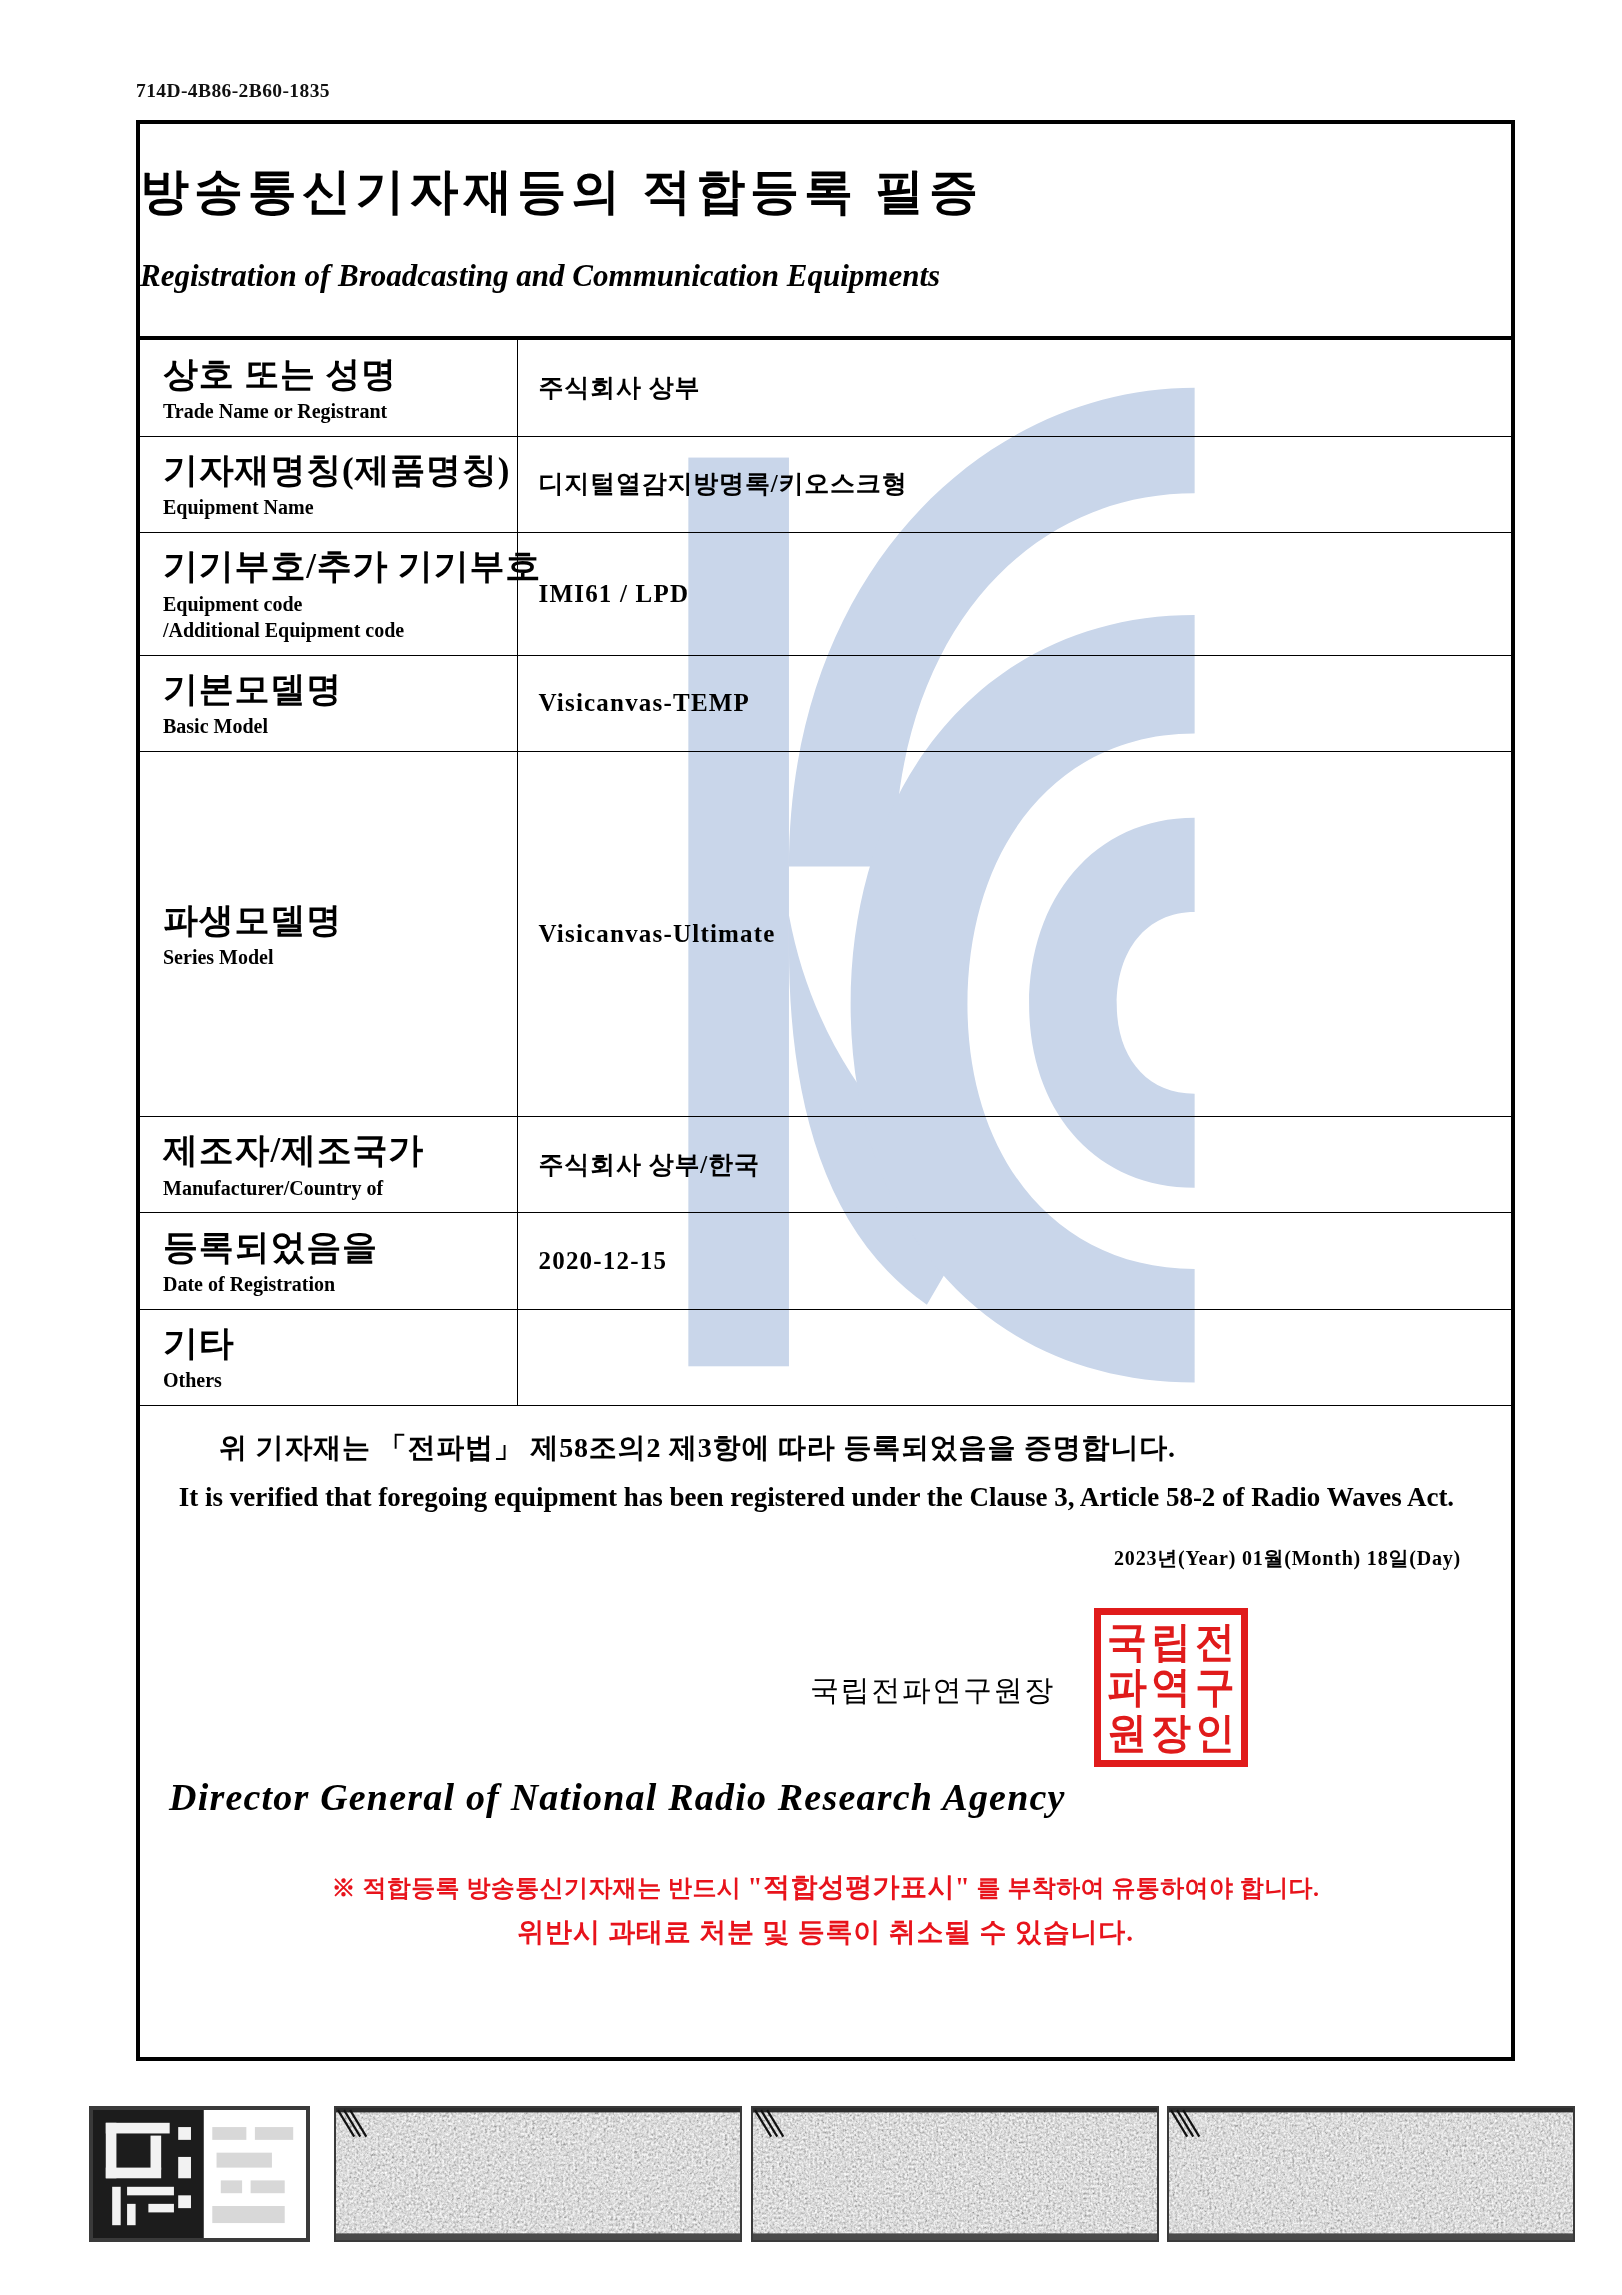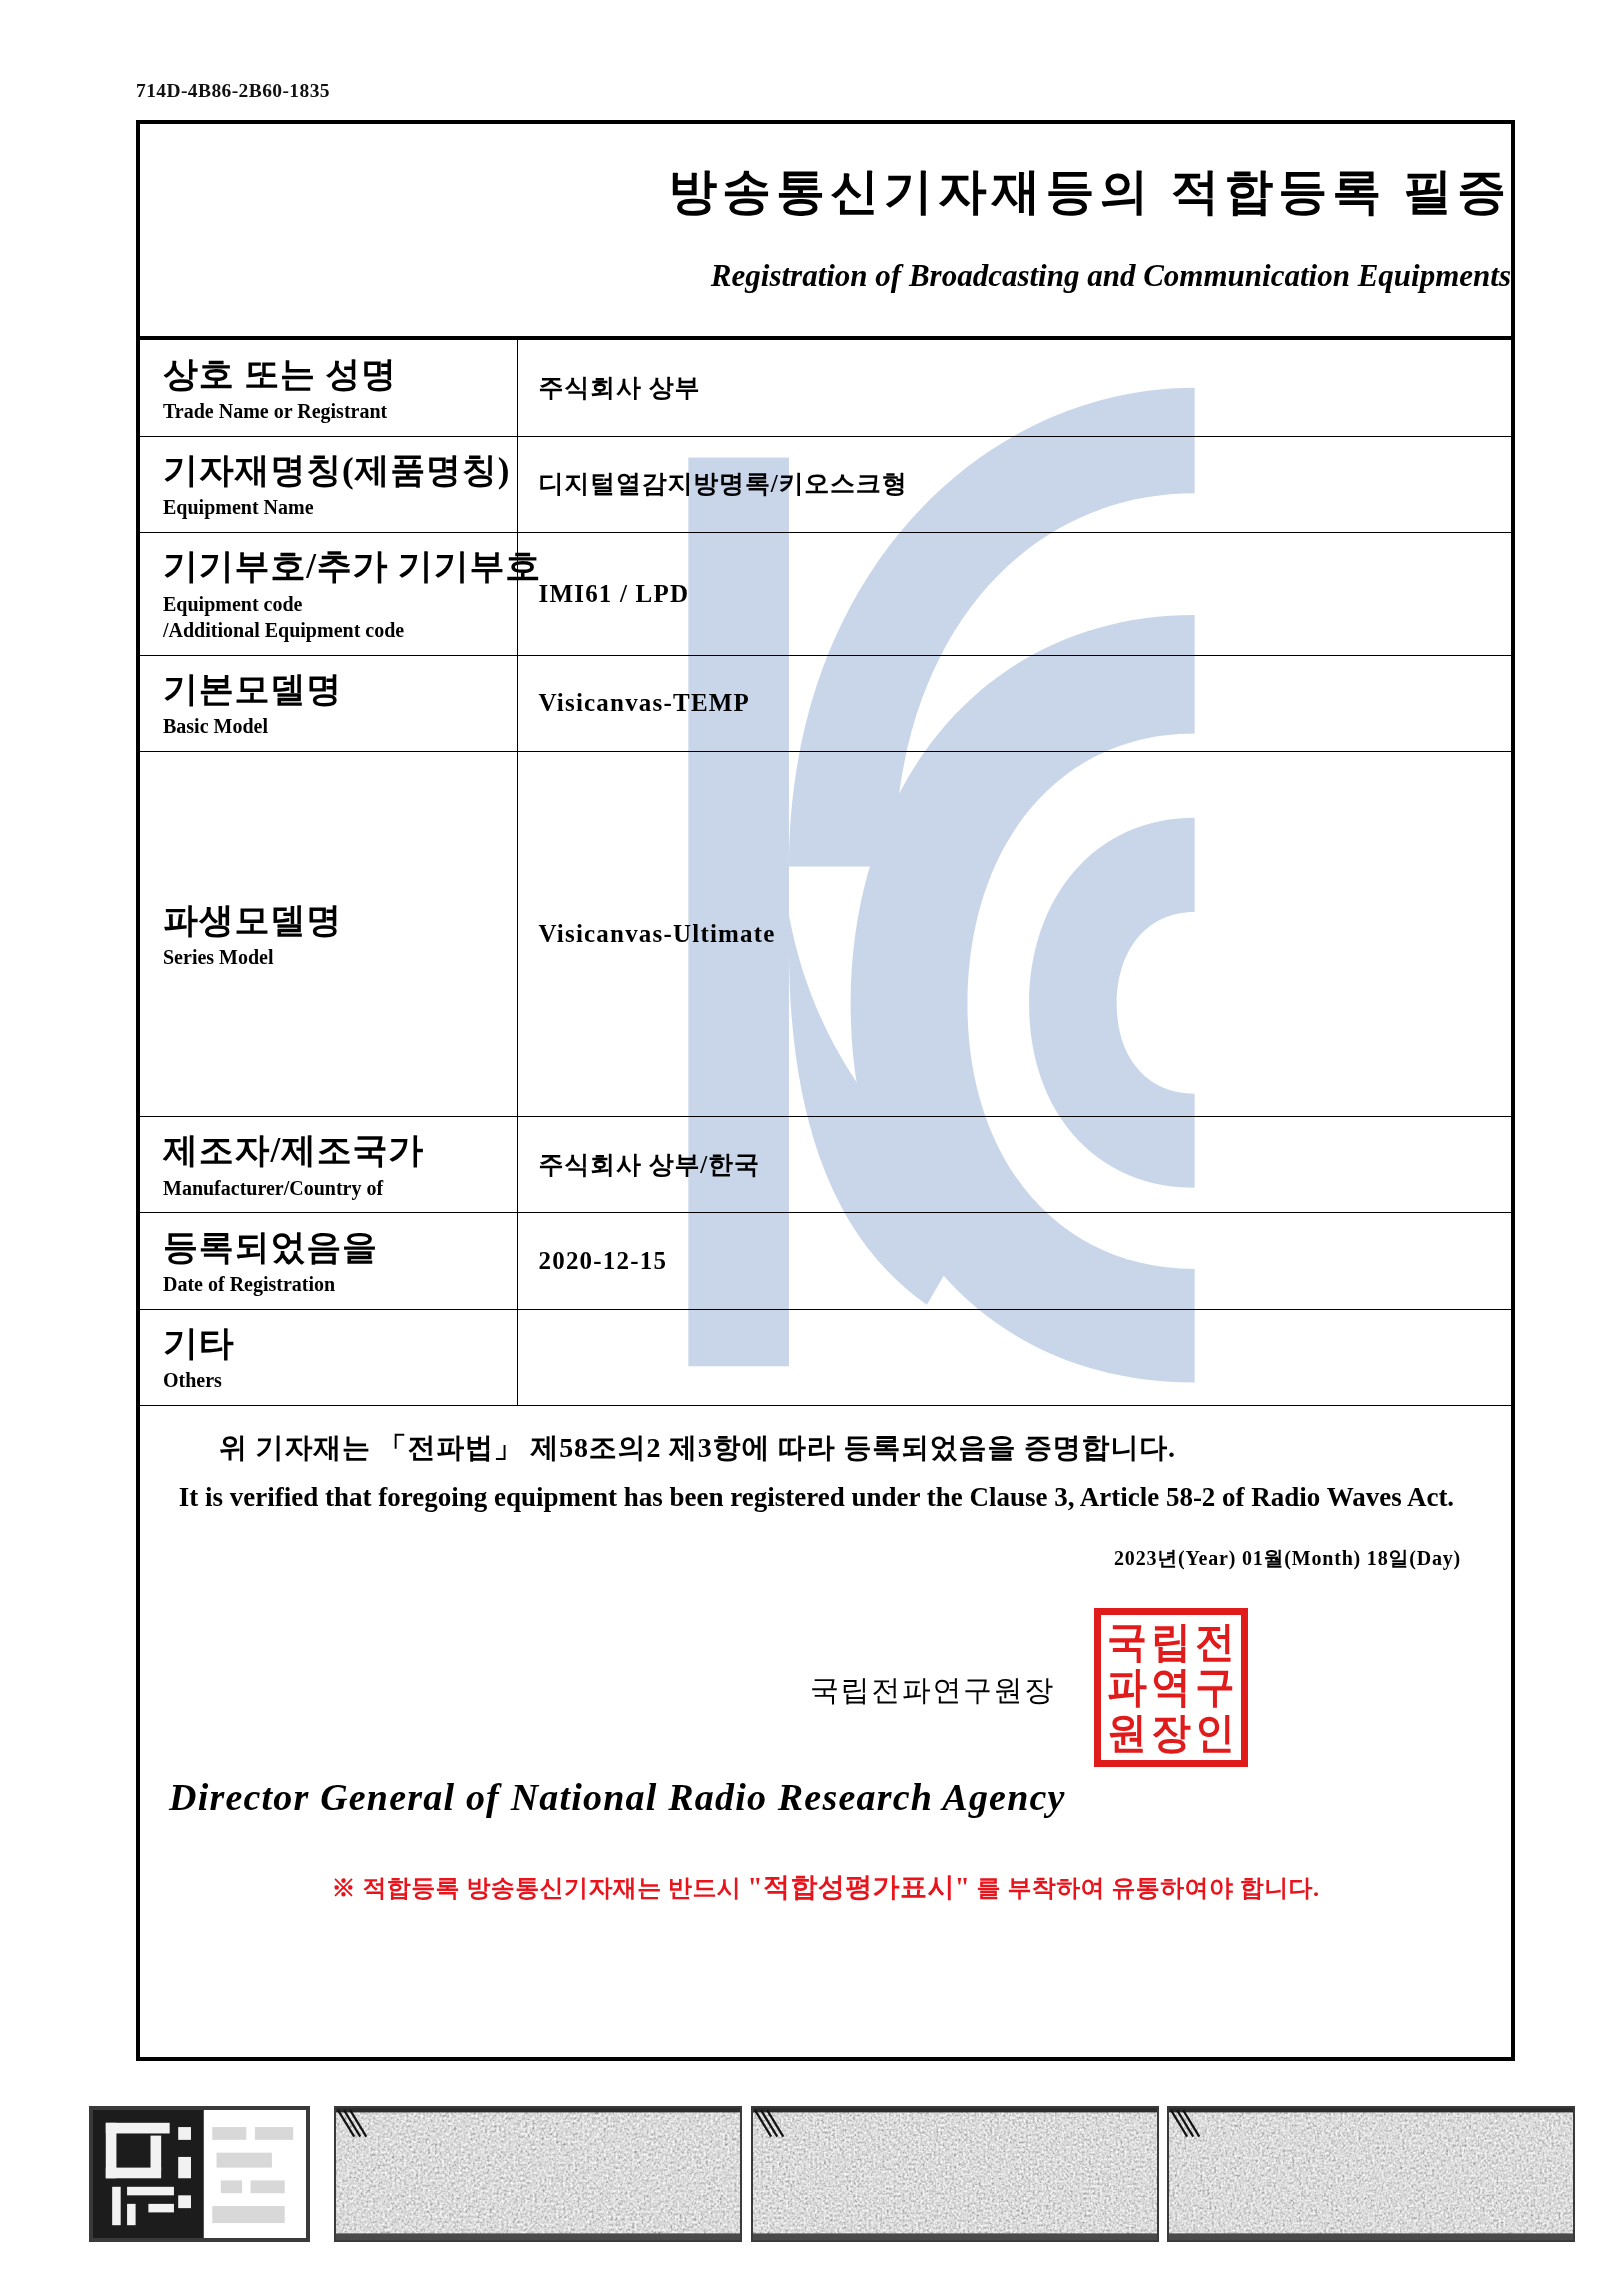--- a/index.html
+++ b/index.html
@@ -49,21 +49,21 @@
   }
   .watermark svg { display: block; width: 100%; height: 100%; }
 
   .cert-inner { position: relative; z-index: 2; }
 
   
   .title-block {
     position: relative;
     border-bottom: 3.2px solid #000;
     padding: 37px 0 24px 0;
-    text-align: right;
+    text-align: left;
   }
   .title-ko {
     font-family: "Liberation Serif", "DejaVu Serif", serif;
     font-size: 49px;
     font-weight: bold;
     letter-spacing: 4.9px;
     line-height: 1.25;
     margin-bottom: 36px;
   }
   .title-en {
@@ -393,20 +393,21 @@
             <span class="seal-ch">인</span>
           </div>
         </div>
       </div>
 
       <div class="sig-en">Director General of National Radio Research Agency</div>
     </div>
 
     <div class="warning">
       <div class="warn-line1"><span>※ 적합등록 방송통신기자재는 반드시 </span><span class="warn-em">"적합성평가표시"</span><span> 를 부착하여 유통하여야 합니다.</span></div>
+      <div class="warn-line2">위반시 과태료 처분 및 등록이 취소될 수 있습니다.</div>
     </div>
 
   </div>
 </div>
 
 <div class="strip-row">
   <div class="strip strip-1">
     <svg viewBox="0 0 100 60" preserveAspectRatio="none" xmlns="http://www.w3.org/2000/svg">
       <rect x="0" y="0" width="52" height="60" fill="#1c1c1c"></rect>
       <g fill="#f2f2f2">

